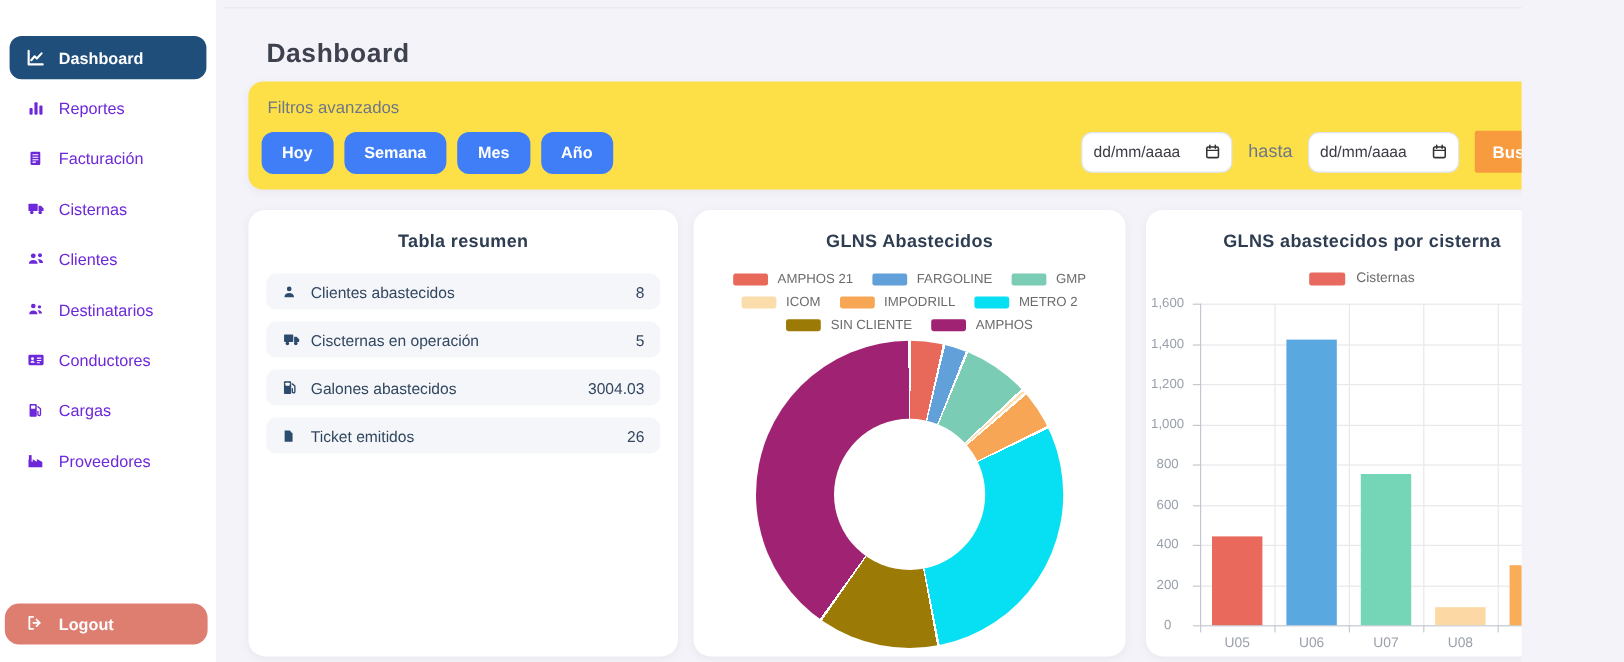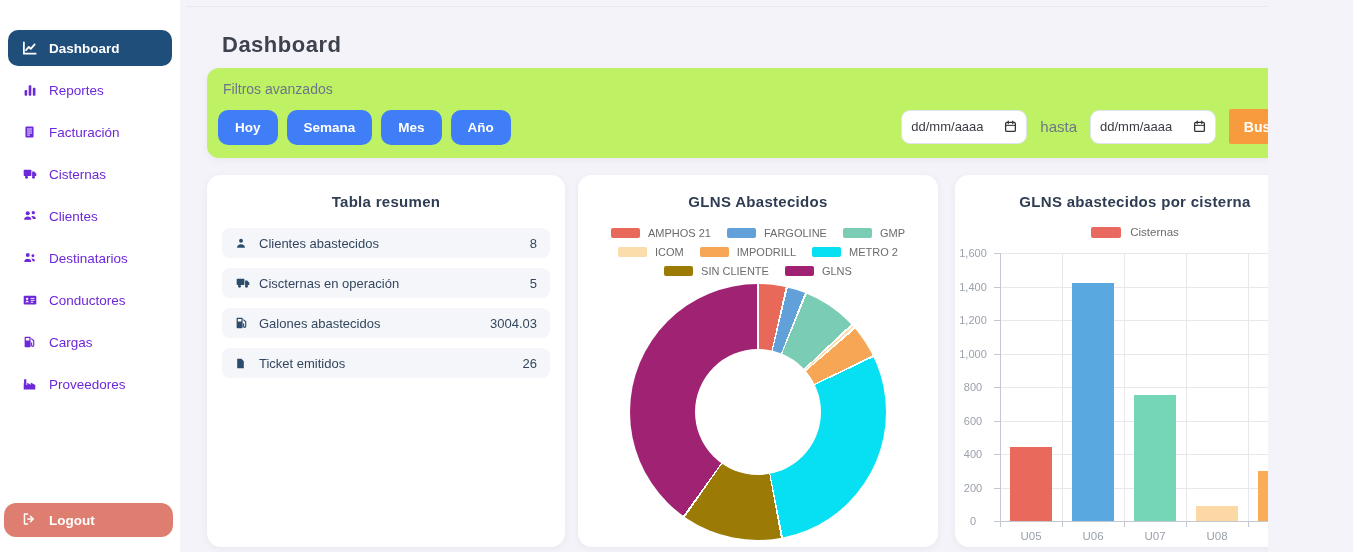--- a/index.html
+++ b/index.html
@@ -19,21 +19,21 @@
             border:none; border-radius:12px; color:#fff; font-size:13.5px; font-weight:600;
             display:flex; align-items:center; gap:13px; padding:0 0 0 17px; cursor:pointer;
             font-family:inherit; }
 
   
   .main { position:absolute; left:180px; top:0; width:1173px; height:552px; }
   .main .topline { position:absolute; top:6px; left:6px; right:10px; height:1px; background:#e7e7ee; }
   .page-title { position:absolute; left:42px; top:32px; font-size:22px; font-weight:700;
                 color:#3e424e; letter-spacing:.5px; }
 
-  .filter-card { position:absolute; left:27px; top:68px; width:1108px; height:90px; background:#bef264;
+  .filter-card { position:absolute; left:27px; top:68px; width:1108px; height:90px; background:#fde047;
                  border-radius:12px; box-shadow:0 2px 7px rgba(90,90,130,.07); }
   .filter-title { position:absolute; left:16px; top:13px; font-size:14px; color:#6e7687; }
   .quick-buttons { position:absolute; left:11px; top:42px; display:flex; gap:9px;align-items:center; }
   .qbtn { height:35px; padding:0 17px; background:#3f7ef6; color:#fff; border:none; border-radius:10px;
           font-size:13.5px; font-weight:600; cursor:pointer; font-family:inherit; }
   .range { position:absolute; right:9px; top:41px; display:flex; align-items:center; gap:13px; }
   .date-input { width:126px; height:34px; border:1px solid #dfe3ee; border-radius:9px; background:#fff;
                 display:flex; align-items:center; justify-content:space-between; padding:0 9px;
                 font-size:13px; color:#3c3c44; cursor:text; }
   .date-input .cal { color:#333; display:flex; }
@@ -306,21 +306,21 @@
           <div class="litem">
             <span class="lswatch" style="background:#06e0f2"></span>
             <span>METRO 2</span>
           </div>
           <div class="litem">
             <span class="lswatch" style="background:#9c7a06"></span>
             <span>SIN CLIENTE</span>
           </div>
           <div class="litem">
             <span class="lswatch" style="background:#a02273"></span>
-            <span>GLNS</span>
+            <span>AMPHOS</span>
           </div>
         </div>
       <div class="donut" id="donut" style="background: conic-gradient(rgb(255, 255, 255) 0deg, rgb(255, 255, 255) 0.5deg, rgb(232, 105, 90) 0.5deg, rgb(232, 105, 90) 12.46deg, rgb(255, 255, 255) 12.46deg, rgb(255, 255, 255) 12.96deg, rgb(255, 255, 255) 12.96deg, rgb(255, 255, 255) 13.46deg, rgb(97, 160, 216) 13.46deg, rgb(97, 160, 216) 21.46deg, rgb(255, 255, 255) 21.46deg, rgb(255, 255, 255) 21.96deg, rgb(255, 255, 255) 21.96deg, rgb(255, 255, 255) 22.46deg, rgb(122, 204, 180) 22.46deg, rgb(122, 204, 180) 46.66deg, rgb(255, 255, 255) 46.66deg, rgb(255, 255, 255) 47.16deg, rgb(255, 255, 255) 47.16deg, rgb(255, 255, 255) 47.66deg, rgb(251, 220, 171) 47.66deg, rgb(251, 220, 171) 48.46deg, rgb(255, 255, 255) 48.46deg, rgb(255, 255, 255) 48.96deg, rgb(255, 255, 255) 48.96deg, rgb(255, 255, 255) 49.46deg, rgb(247, 166, 86) 49.46deg, rgb(247, 166, 86) 63.58deg, rgb(255, 255, 255) 63.58deg, rgb(255, 255, 255) 64.08deg, rgb(255, 255, 255) 64.08deg, rgb(255, 255, 255) 64.58deg, rgb(6, 224, 242) 64.58deg, rgb(6, 224, 242) 168.7deg, rgb(255, 255, 255) 168.7deg, rgb(255, 255, 255) 169.2deg, rgb(255, 255, 255) 169.2deg, rgb(255, 255, 255) 169.7deg, rgb(156, 122, 6) 169.7deg, rgb(156, 122, 6) 214.78deg, rgb(255, 255, 255) 214.78deg, rgb(255, 255, 255) 215.28deg, rgb(255, 255, 255) 215.28deg, rgb(255, 255, 255) 215.78deg, rgb(160, 34, 115) 215.78deg, rgb(160, 34, 115) 359.5deg, rgb(255, 255, 255) 359.5deg, rgb(255, 255, 255) 360deg);">
         <div class="hole"></div>
       </div>
     </section>
 
     <section class="card bar-card">
       <h2>GLNS abastecidos por cisterna</h2>
       <div class="blegend">

